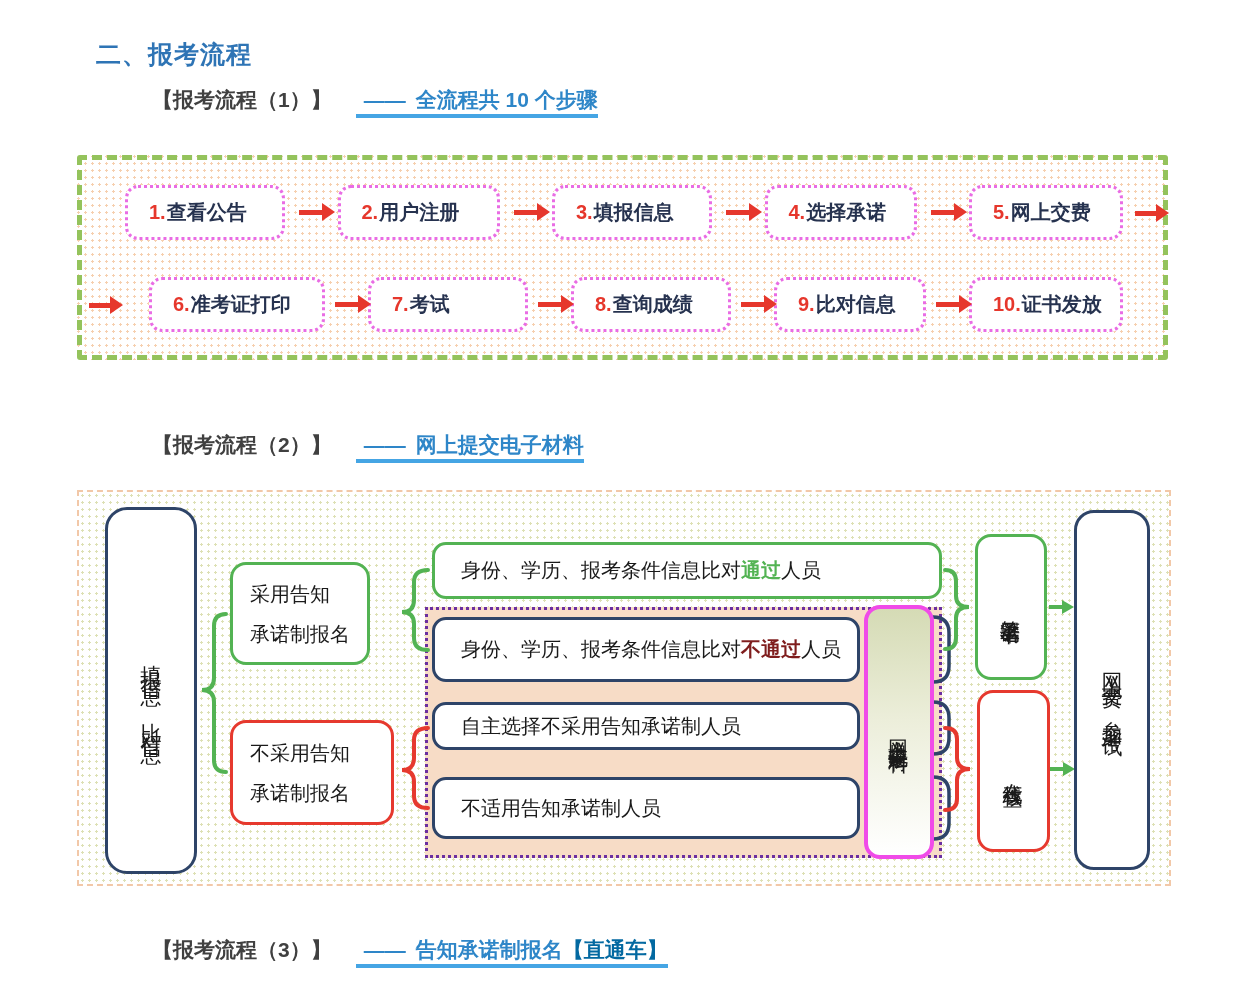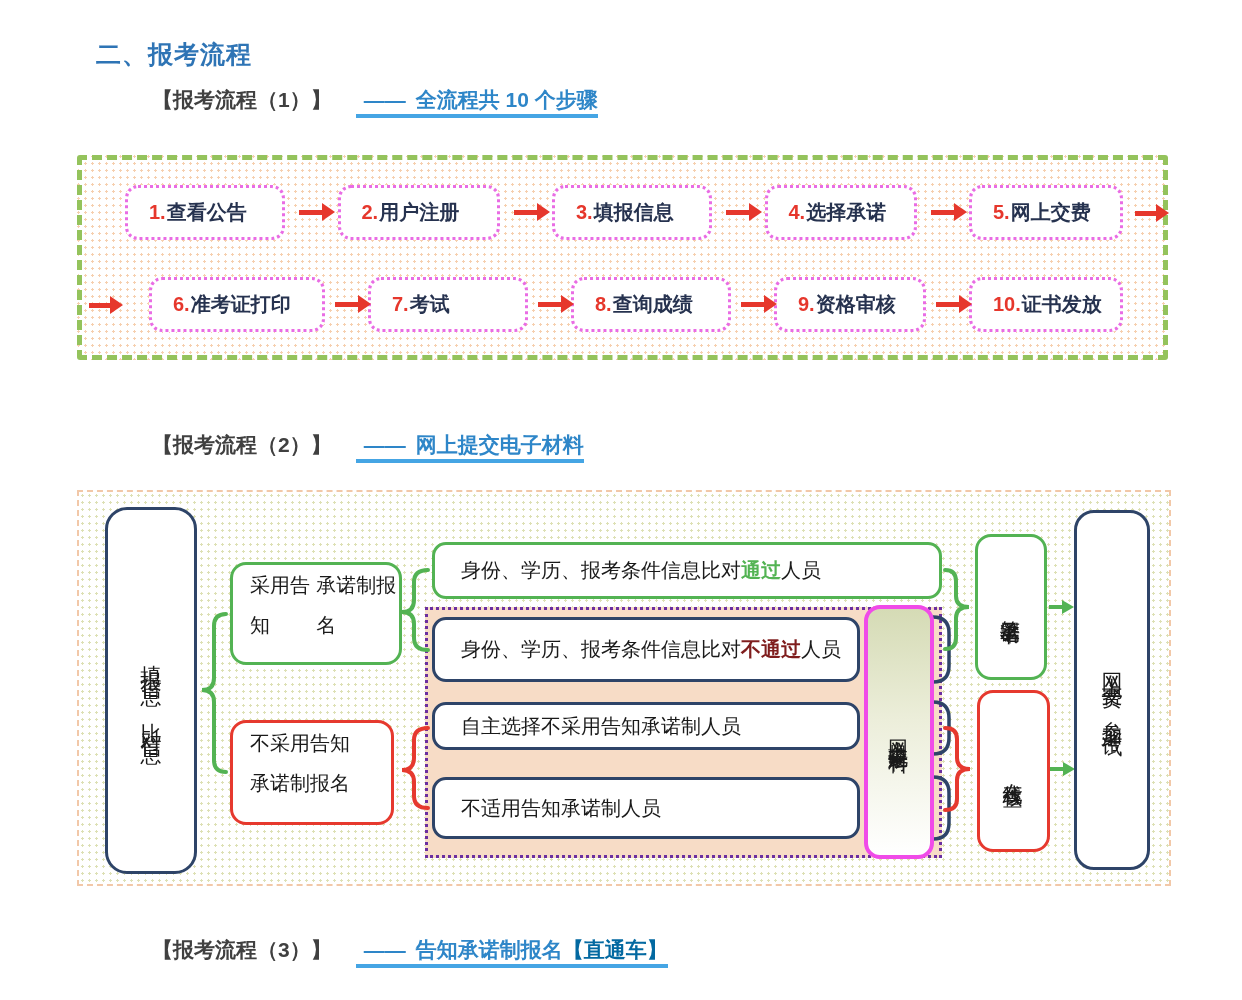--- a/index.html
+++ b/index.html
@@ -62,24 +62,24 @@
   .panel2 svg{position:absolute;left:0;top:0;}
   .node{background:#fff;box-sizing:border-box;position:absolute;color:#1a1a1a;}
   .vtext{
     writing-mode:vertical-rl;text-orientation:upright;
     display:flex;align-items:center;justify-content:center;text-align:center;
   }
   .b-navy{border:3.5px solid #2E4468;}
   .b-green{border:3.5px solid #53B353;}
   .b-red{border:3.5px solid #E6392E;}
   .fill-info{left:26px;top:15px;width:92px;height:367px;border-radius:22px;font-size:21px;letter-spacing:7px;}
-  .adopt{left:151px;top:70px;width:172px;height:103px;border-radius:16px;font-size:20px;
-         display:flex;flex-direction:row;justify-content:center;padding-left:17px;line-height:40px;}
+  .adopt{left:151px;top:70px;width:140px;height:103px;border-radius:16px;font-size:20px;
+         display:flex;flex-direction:column;justify-content:center;padding-left:17px;line-height:40px;}
   .notadopt{left:151px;top:228px;width:164px;height:105px;border-radius:16px;font-size:20px;
-         display:flex;flex-direction:column;padding-left:17px;line-height:40px;}
+         display:flex;flex-direction:column;justify-content:center;padding-left:17px;line-height:40px;}
   .wide{left:353px;width:428px;border-radius:14px;font-size:20px;display:flex;align-items:center;
         padding-left:26px;white-space:nowrap;}
   .pass{top:50px;width:510px;height:57px;}
   .fail{top:125px;height:65px;}
   .selfc{top:210px;height:48px;}
   .na{top:285px;height:62px;}
   .em-green{color:#53B353;font-weight:bold;}
   .em-red{color:#7f1d1d;font-weight:bold;}
   .submit{
     left:785px;top:113px;width:70px;height:254px;border:4px solid #F04BE8;border-radius:16px;
@@ -154,21 +154,21 @@
       </div>
     <div class="step" style="width:160px;">
         <span class="num">8.</span>
         <span>查询成绩</span>
       </div>
     <div class="conn">
         <i class="r-arrow"></i>
       </div>
     <div class="step" style="width:152px;">
         <span class="num">9.</span>
-        <span>资格审核</span>
+        <span>比对信息</span>
       </div>
     <div class="conn">
         <i class="r-arrow"></i>
       </div>
     <div class="step" style="width:154px;">
         <span class="num">10.</span>
         <span>证书发放</span>
       </div>
   </div>
 </div>

